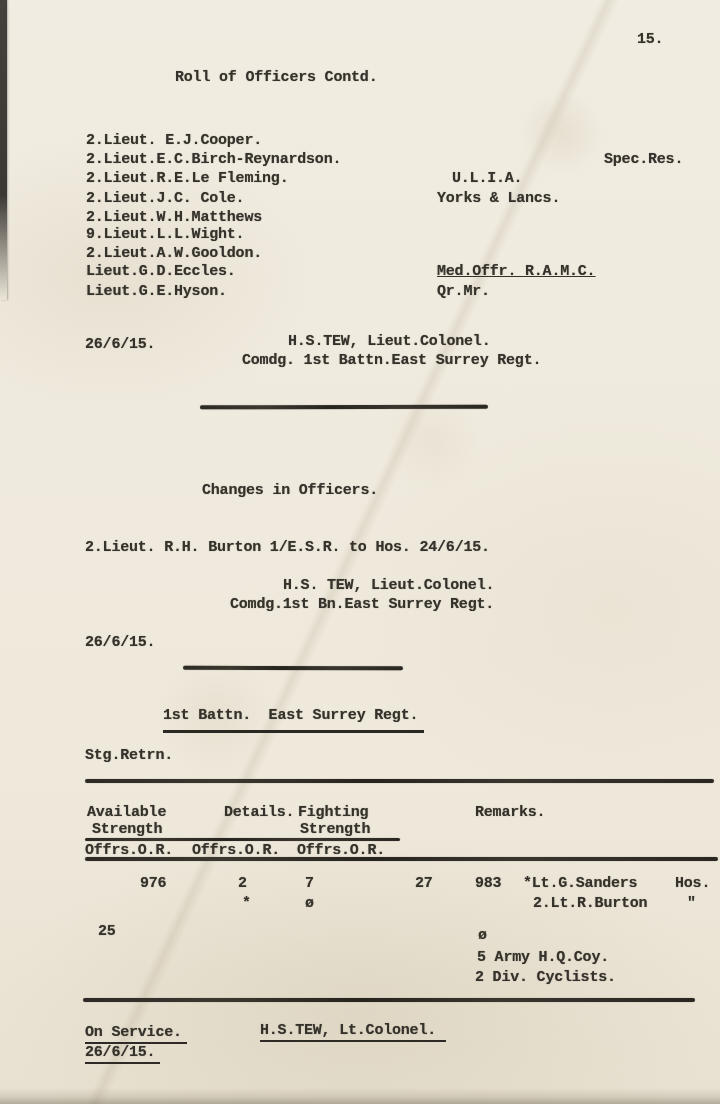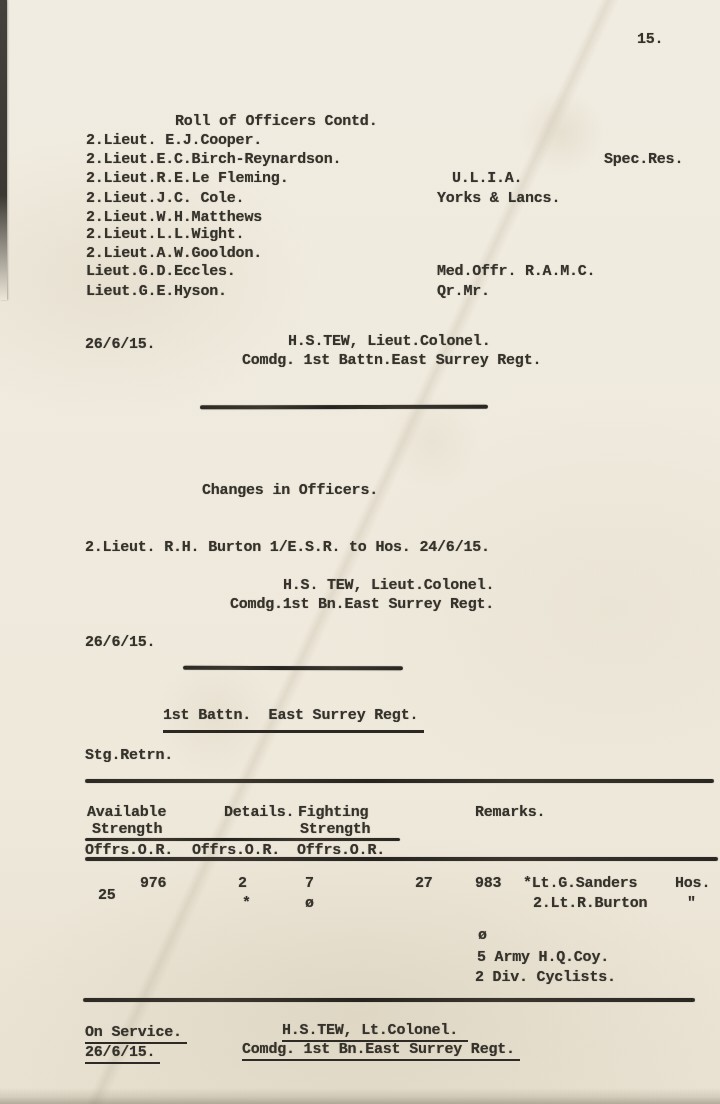--- a/index.html
+++ b/index.html
@@ -46,34 +46,34 @@
 </style>
 </head>
 <body>
 
 <div class="page">
 
   <div class="edge-left"></div>
   <div class="edge-bottom"></div>
 
   <div class="line" style="left:637px; top:32px;">15.</div>
-  <div class="line" style="left:175px; top:70px;margin-top:44px;">Roll of Officers Contd.</div>
+  <div class="line" style="left:175px; top:70px;">Roll of Officers Contd.</div>
 
   <div class="line" style="left:86px; top:133px;">2.Lieut. E.J.Cooper.</div>
   <div class="line" style="left:86px; top:152px;">2.Lieut.E.C.Birch-Reynardson.</div>
   <div class="line" style="left:604px; top:152px;">Spec.Res.</div>
   <div class="line" style="left:86px; top:171px;">2.Lieut.R.E.Le Fleming.</div>
   <div class="line" style="left:452px; top:171px;">U.L.I.A.</div>
   <div class="line" style="left:86px; top:191px;">2.Lieut.J.C. Cole.</div>
   <div class="line" style="left:437px; top:191px;">Yorks &amp; Lancs.</div>
   <div class="line" style="left:86px; top:210px;">2.Lieut.W.H.Matthews</div>
-  <div class="line" style="left:86px; top:227px;">2.Lieut.L.L.Wight.</div>
+  <div class="line" style="left:86px; top:227px;">9.Lieut.L.L.Wight.</div>
   <div class="line" style="left:86px; top:246px;">2.Lieut.A.W.Gooldon.</div>
   <div class="line" style="left:86px; top:264px;">Lieut.G.D.Eccles.</div>
-  <div class="line" style="left:437px; top:264px;">Med.Offr. R.A.M.C.</div>
+  <div class="line" style="left:437px; top:264px;text-decoration:underline;">Med.Offr. R.A.M.C.</div>
   <div class="line" style="left:86px; top:284px;">Lieut.G.E.Hyson.</div>
   <div class="line" style="left:437px; top:284px;">Qr.Mr.</div>
 
   <div class="line" style="left:85px; top:337px;">26/6/15.</div>
   <div class="line" style="left:288px; top:334px;">H.S.TEW, Lieut.Colonel.</div>
   <div class="line" style="left:242px; top:353px;">Comdg. 1st Battn.East Surrey Regt.</div>
   <div class="rule" style="left:200px; top:405px; width:288px; height:4px; transform:rotate(-0.15deg);"></div>
 
   <div class="line" style="left:202px; top:483px;">Changes in Officers.</div>
   <div class="line" style="left:85px; top:540px;">2.Lieut. R.H. Burton 1/E.S.R. to Hos. 24/6/15.</div>
@@ -91,36 +91,35 @@
   <div class="line" style="left:298px; top:805px;">Fighting</div>
   <div class="line" style="left:475px; top:805px;">Remarks.</div>
   <div class="line" style="left:92px;  top:822px;">Strength</div>
   <div class="line" style="left:300px; top:822px;">Strength</div>
   <div class="rule" style="left:85px; top:838px; width:315px; height:3px;"></div>
   <div class="line" style="left:85px;  top:843px;">Offrs.O.R.</div>
   <div class="line" style="left:192px; top:843px;">Offrs.O.R.</div>
   <div class="line" style="left:297px; top:843px;">Offrs.O.R.</div>
   <div class="rule" style="left:85px; top:857px; width:633px; height:4px;"></div>
 
-  <div class="line" style="left:98px;  top:888px;">25</div>
+  <div class="line" style="left:98px;  top:924px;">25</div>
   <div class="line" style="left:140px; top:876px;">976</div>
   <div class="line" style="left:238px; top:876px;">2</div>
   <div class="line" style="left:305px; top:876px;">7</div>
   <div class="line" style="left:415px; top:876px;">27</div>
   <div class="line" style="left:475px; top:876px;">983</div>
   <div class="line" style="left:523px; top:876px;">*Lt.G.Sanders</div>
   <div class="line" style="left:675px; top:876px;">Hos.</div>
   <div class="line" style="left:242px; top:896px;">*</div>
   <div class="line" style="left:305px; top:896px;">ø</div>
   <div class="line" style="left:533px; top:896px;">2.Lt.R.Burton</div>
   <div class="line" style="left:687px; top:896px;">"</div>
 
   <div class="line" style="left:478px; top:928px;">ø</div>
   <div class="line" style="left:477px; top:950px;">5 Army H.Q.Coy.</div>
   <div class="line" style="left:475px; top:970px;">2 Div. Cyclists.</div>
 
   <div class="rule" style="left:83px; top:998px; width:612px; height:4px;"></div>
   <div class="line u1" style="left:85px; top:1025px; padding-right:5px;">On Service.</div>
   <div class="line u1" style="left:85px; top:1045px; padding-right:5px;">26/6/15.</div>
-  <div class="line u1" style="left:282px; top:1023px; padding-right:10px;">H.S.TEW, Lt.Colonel.</div>
-  <div class="line u1" style="left:242px; top:1042px; padding-right:5px;">Comdg. 1st Bn.East Surrey Regt.</div>
+  <div class="line u1" style="left:260px; top:1023px; padding-right:10px;">H.S.TEW, Lt.Colonel.</div>
 
 </div>
 
 </body></html>

